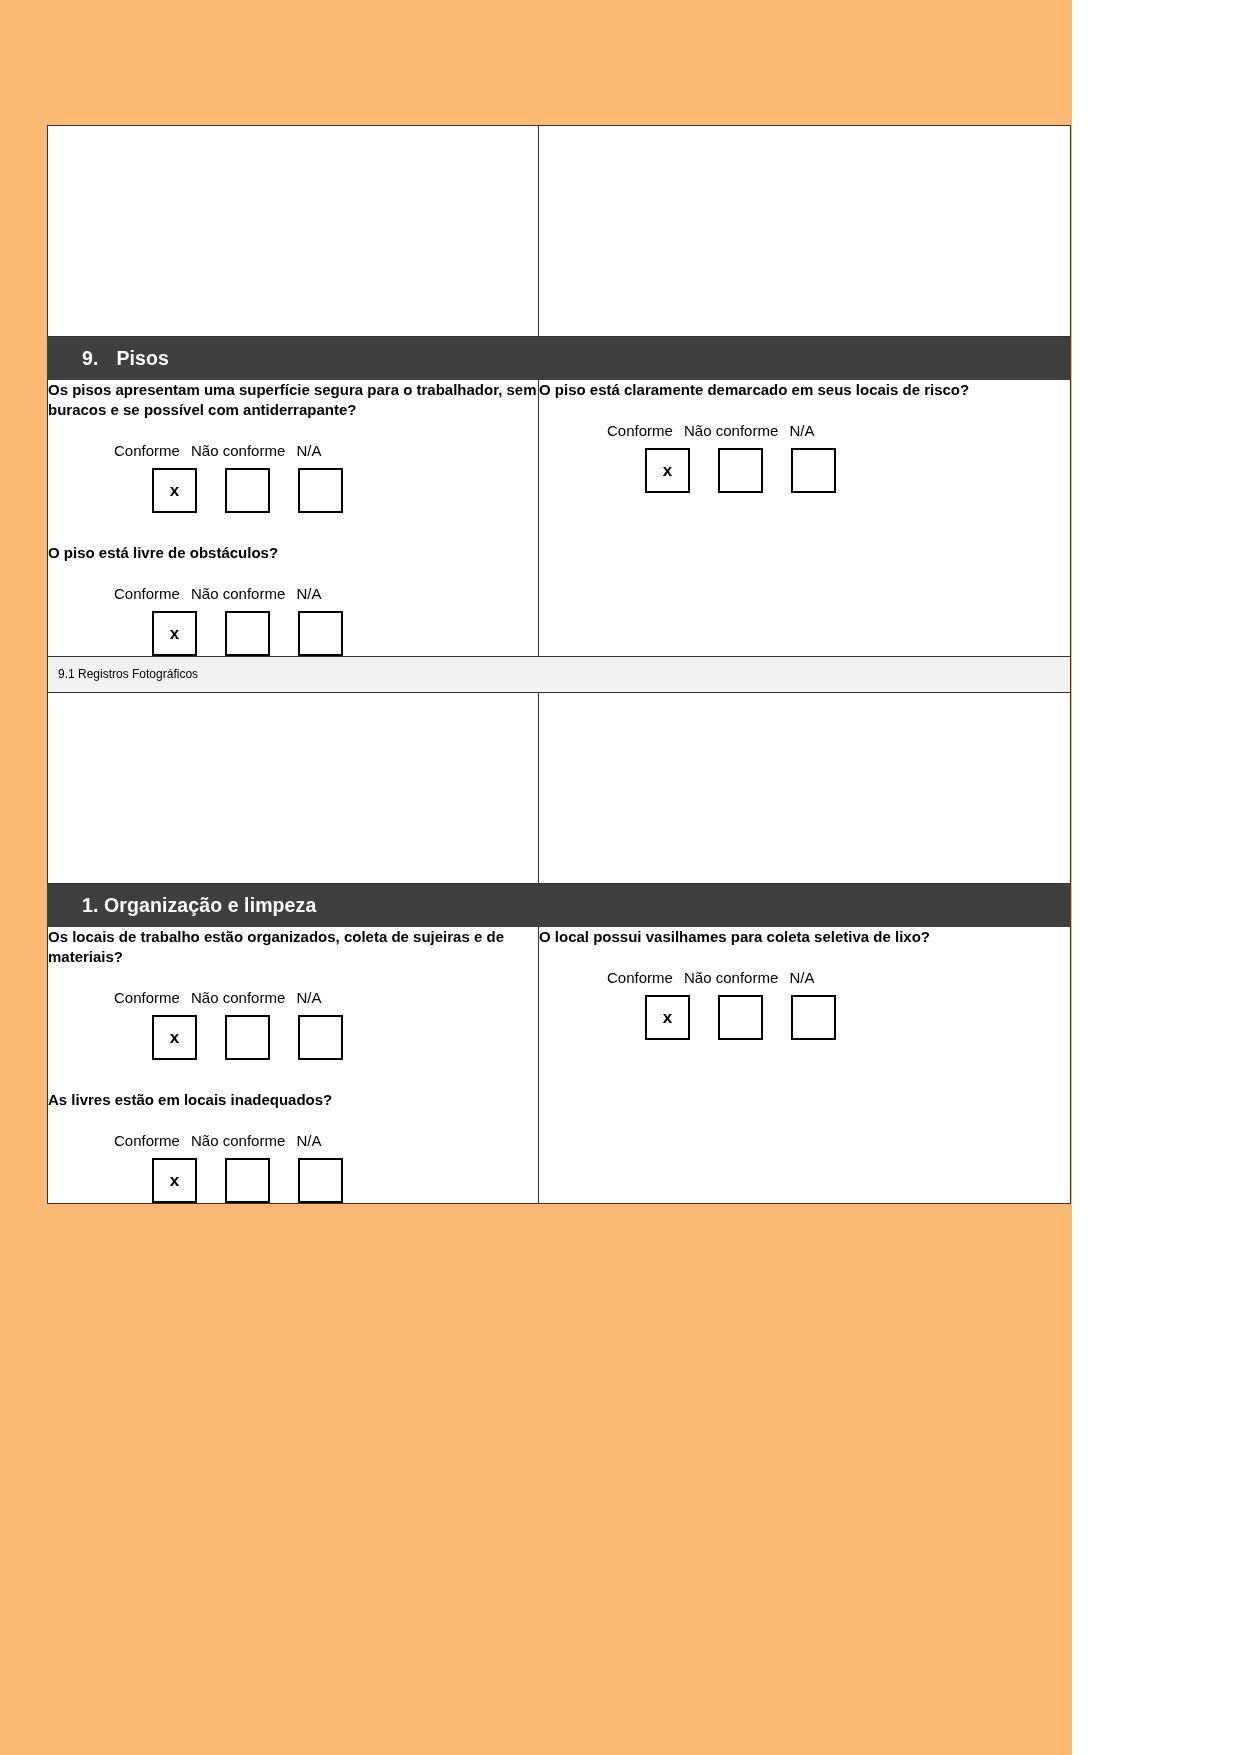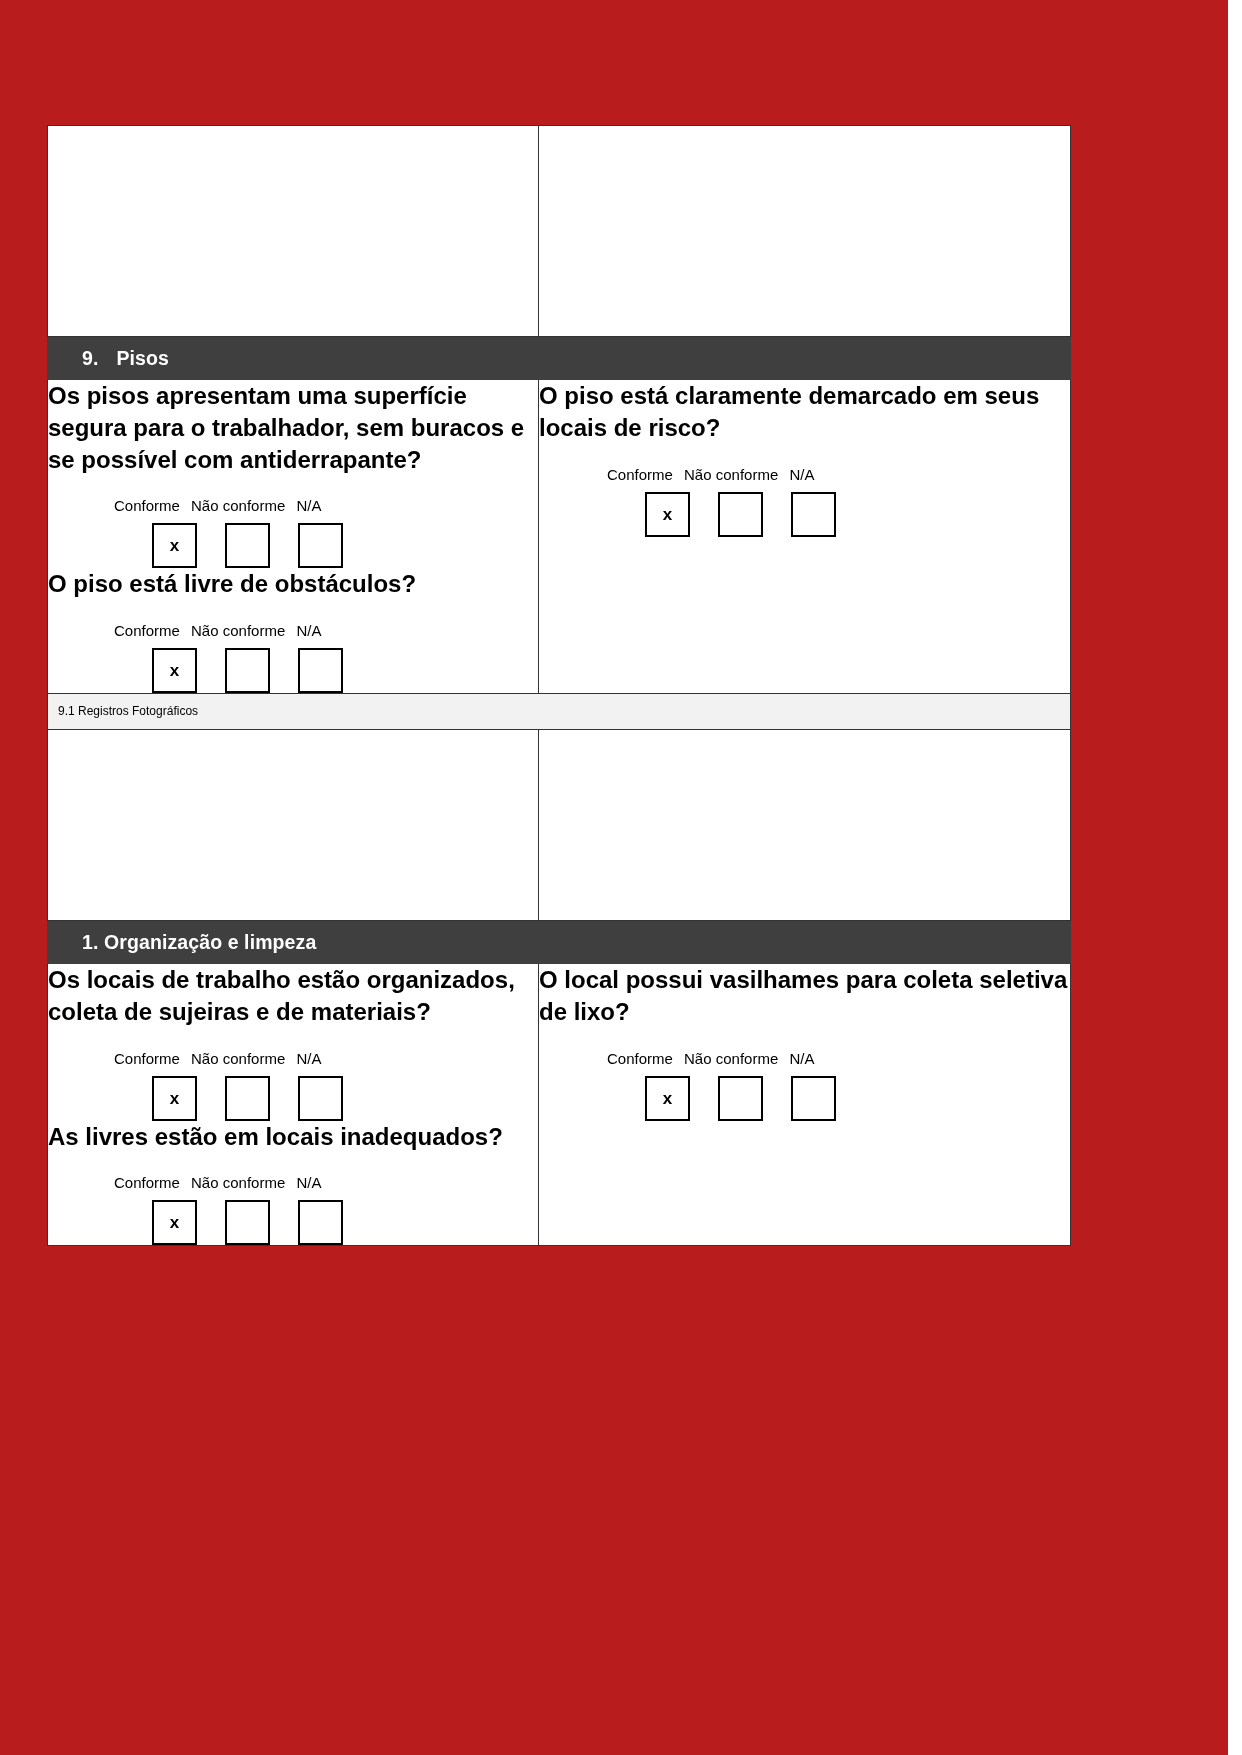--- a/index.html
+++ b/index.html
@@ -10,23 +10,23 @@
   body {
     width: 1242px;
     height: 1755px;
     font-family: "Liberation Sans", sans-serif;
     color: #000000;
     -webkit-font-smoothing: antialiased;
   }
 
   .page {
     position: relative;
-    width: 1228px;
+    width: 1072px;
     height: 1755px;
-    background: #b91c1c;
+    background: #fdba74;
     box-sizing: border-box;
   }
 
   .doc-table {
     position: absolute;
     left: 47px;
     top: 125px;
     width: 1023px;
     border-collapse: collapse;
     table-layout: fixed;
@@ -87,28 +87,29 @@
   .q-cell {
     padding: 14px 14px 26px 10px;
     background: #ffffff;
   }
   .q-cell-right {
     padding: 14px 14px 26px 14px;
     background: #ffffff;
   }
 
   .question {
-    font-size: 24px;
+    font-size: 15px;
     font-weight: bold;
     line-height: 1.32;
     margin: 0 0 0 0;
     color: #000;
   }
 
   .block + .block {
+    margin-top: 30px;
   }
 
   .opt-row {
     margin-top: 22px;
     padding-left: 66px;
     font-size: 15px;
     font-weight: normal;
     color: #000;
     white-space: nowrap;
   }

